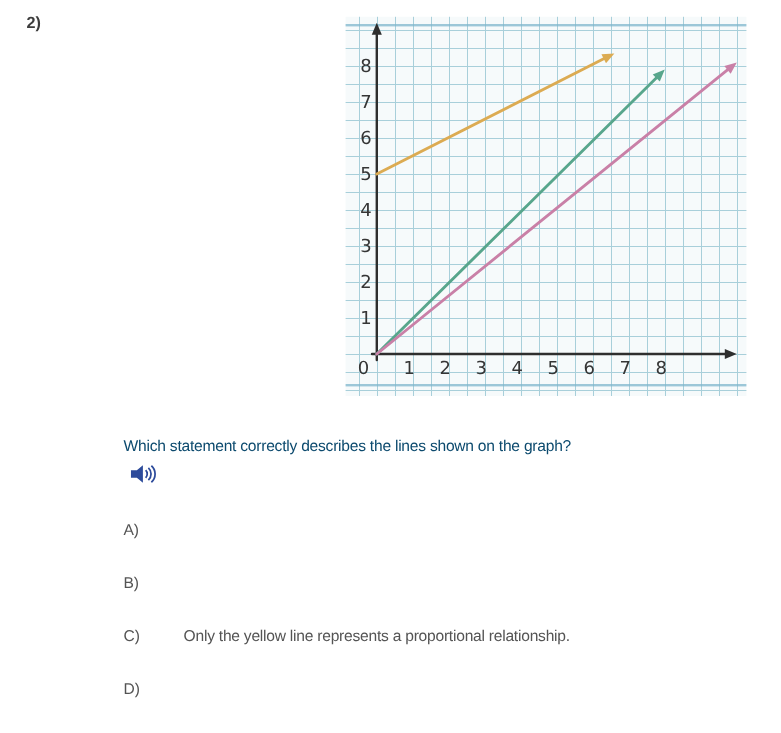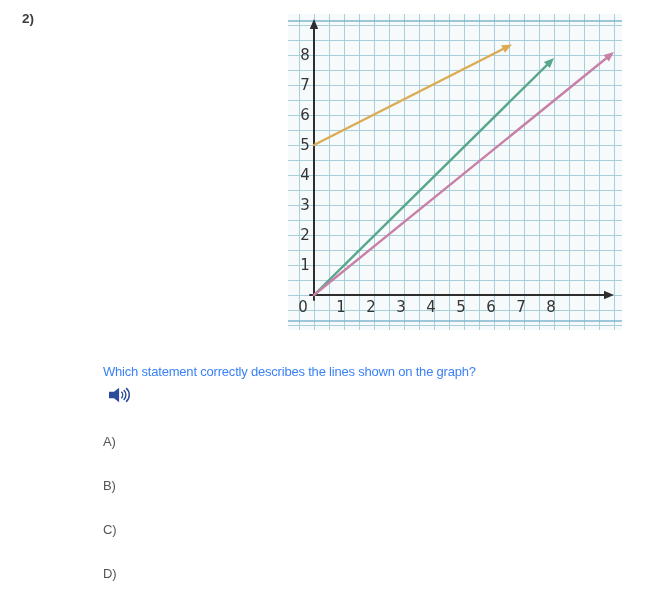--- a/index.html
+++ b/index.html
@@ -28,21 +28,21 @@
   }
   .paper-rule.top { top:6px; }
   .paper-rule.bottom { top:306px; }
   #graph-svg { position:absolute; left:0; top:0; }
   .axis-label {
     font-family:"DejaVu Sans", sans-serif;
     font-size:15px; fill:#353535;
   }
   .question-text {
     position:absolute; left:103px; top:364px;
-    font-size:13px; color:#3b82f6; letter-spacing:-0.2px;
+    font-size:13px; color:#0c4a6e; letter-spacing:-0.2px;
   }
   .audio-btn {
     position:absolute; left:109px; top:386px;
     width:22px; height:18px;
     color:var(--audio-color,#2d4b9b);
     cursor:pointer; background:none; border:none; padding:0;
   }
   .options {
     position:absolute; left:103px; top:434px; width:540px;
   }
@@ -106,17 +106,18 @@
 
 <div class="options">
   <div class="option-row">
     <span class="option-letter">A)</span>
   </div>
   <div class="option-row">
     <span class="option-letter">B)</span>
   </div>
   <div class="option-row">
     <span class="option-letter">C)</span>
+    <span>Only the yellow line represents a proportional relationship.</span>
   </div>
   <div class="option-row">
     <span class="option-letter">D)</span>
   </div>
 </div>
 
 </body></html>

